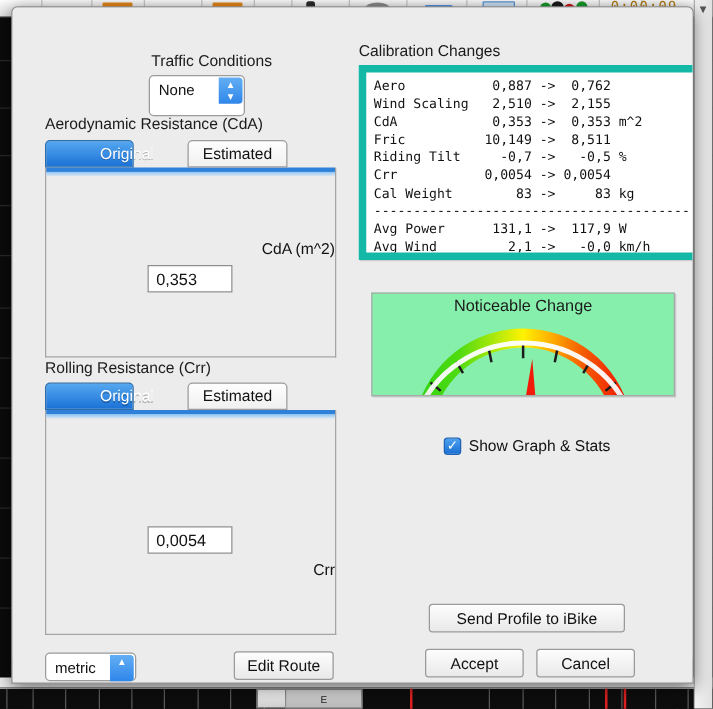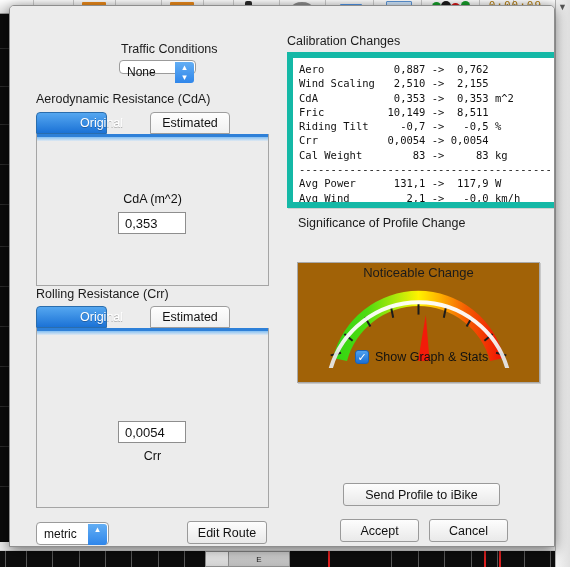--- a/index.html
+++ b/index.html
@@ -100,21 +100,21 @@
 
   
   .section-label { font-size: 12.5px; color: #1b1b1b; }
 
   
   #traffic-label {
     position: absolute; left: 111px; top: 36px;
     font-size: 12.5px; color: #1b1b1b;
   }
   #traffic-select {
-    position: absolute; left: 109px; top: 54px; width: 77px; height: 14px;
+    position: absolute; left: 109px; top: 54px; width: 77px; height: 33px;
     background: #fff; border: 1px solid #9b9b9b; border-radius: 4px;
     box-shadow: 0 1px 0 rgba(255,255,255,.9) inset;
   }
   #traffic-select-value {
     position: absolute; left: 7px; top: 0; height: 23px; line-height: 23px;
     font-size: 12px; color: #111;
   }
   #traffic-stepper {
     position: absolute; right: 1px; top: 1px; width: 19px; height: 21px;
     background: linear-gradient(#63aef4, #2f86ea);
@@ -146,21 +146,21 @@
   }
   .tabpane {
     position: relative; background: #ececec;
     border: 1px solid #a5a5a5; border-top: none;
   }
   .tabpane-topbar {
     position: absolute; left: 0; top: 0; right: 0; height: 7px;
     background: linear-gradient(#2e80d8 0%, #2e80d8 45%, #8fc4f2 50%, #dfe9f2 100%);
   }
   .field-caption {
-    position: absolute; font-size: 12.5px; color: #111; text-align: center;
+    position: absolute; font-size: 12.5px; color: #111; text-align: right;
   }
   .field-input {
     position: absolute; height: 22px; line-height: 21px;
     background: #fff; border: 1px solid #8e8e8e;
     font-size: 13px; color: #111; padding-left: 6px;
   }
 
   
   #calib-label { position: absolute; left: 277px; top: 28px; }
   #calib-box {
@@ -171,25 +171,24 @@
   }
   #calib-pre {
     margin: 4px 0 0 6px;
     font-family: "DejaVu Sans Mono", monospace;
     font-size: 10.5px; line-height: 14.3px; color: #111;
     white-space: pre;
   }
 
   #sig-label { position: absolute; left: 288px; top: 210px; }
   #gauge-box {
-    position: absolute; left: 287px; top: 228px; width: 243px; height: 121px;
-    background: #a16207; border: 1px solid #a9a9a9;
+    position: absolute; left: 287px; top: 228px; width: 243px; height: 83px;
+    background: #86efac; border: 1px solid #a9a9a9;
     box-shadow: 1px 1px 0 rgba(0,0,0,.15);
     overflow: hidden;
-    margin-top: 28px;
   }
   #gauge-title {
     position: absolute; left: 0; right: 0; top: 2px; text-align: center;
     font-size: 13px; color: #1b1b1b;
   }
   #gauge-svg { position: absolute; left: 0; top: 16px; }
 
   #showgraph-row {
     position: absolute; left: 345px; top: 344px;
     display: flex; align-items: center; gap: 6px;
@@ -366,21 +365,20 @@
 CdA            0,353 -&gt;  0,353 m^2
 Fric          10,149 -&gt;  8,511
 Riding Tilt     -0,7 -&gt;   -0,5 %
 Crr           0,0054 -&gt; 0,0054
 Cal Weight        83 -&gt;     83 kg
 ----------------------------------------
 Avg Power      131,1 -&gt;  117,9 W
 Avg Wind         2,1 -&gt;   -0,0 km/h</pre>
     </div>
 
-    <div id="sig-label" class="section-label">Significance of Profile Change</div>
     <div id="gauge-box">
       <div id="gauge-title">Noticeable Change</div>
       <svg id="gauge-svg" width="241" height="89" viewBox="0 0 241 89">
         <defs>
           <linearGradient id="arcgrad" x1="0" y1="0" x2="1" y2="0">
             <stop offset="0%" stop-color="#2fd413"></stop>
             <stop offset="20%" stop-color="#4fdb10"></stop>
             <stop offset="38%" stop-color="#b4ea0a"></stop>
             <stop offset="50%" stop-color="#fff200"></stop>
             <stop offset="62%" stop-color="#ffb400"></stop>

